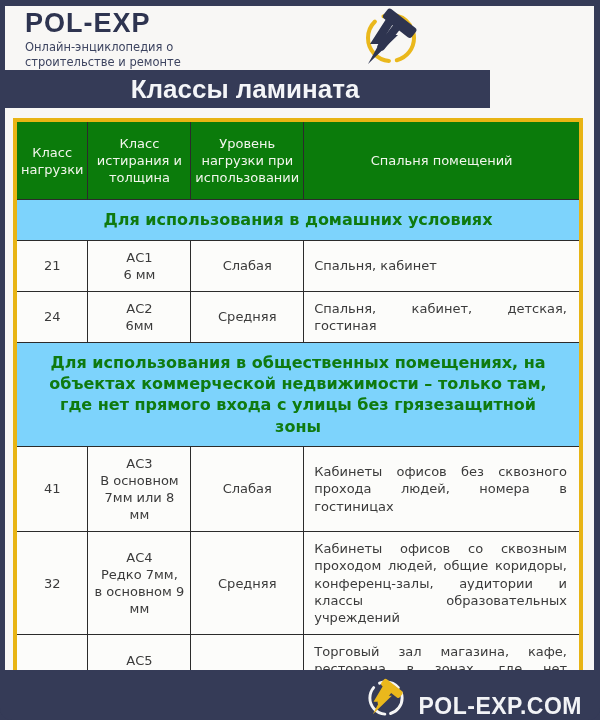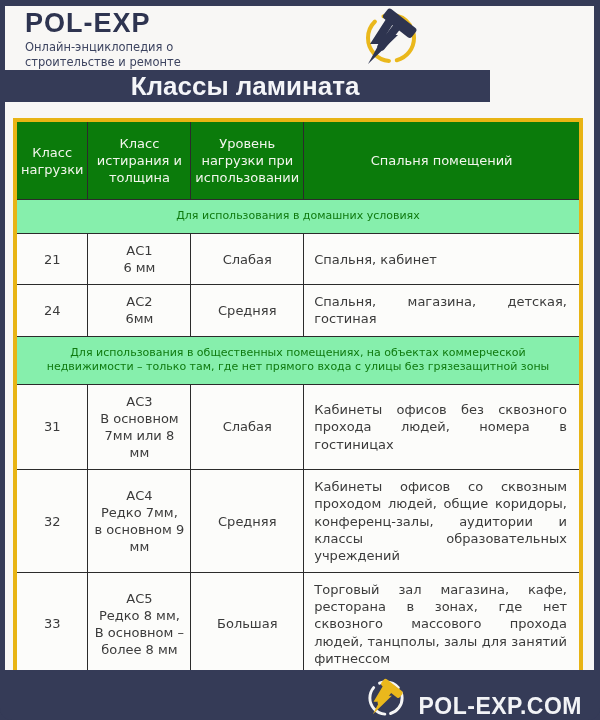--- a/index.html
+++ b/index.html
@@ -45,21 +45,21 @@
   .brand-icon {
     position: absolute;
     top: 2px; left: 345px;
     width: 78px; height: 58px;
   }
 
   
   .title-bar {
     position: absolute;
     top: 64px; left: -5px;
-    width: 490px; height: 32px;
+    width: 490px; height: 38px;
     background: #353b57;
     display: flex;
     align-items: center;
     justify-content: center;
   }
   .title-bar span {
     font-family: "Liberation Sans", sans-serif;
     font-weight: bold;
     font-size: 26px;
     color: #f4f5f8;
@@ -88,25 +88,26 @@
     color: #f2f6ec;
     font-weight: normal;
     text-align: center;
     padding: 13px 4px;
   }
   col.c1 { width: 11.5%; }
   col.c2 { width: 18.6%; }
   col.c3 { width: 18.3%; }
   col.c4 { width: 51.6%; }
   td.section-title {
-    background: #86efac;
+    background: #7dd3fc;
     color: #0f7a0f;
     text-align: center;
     padding: 9px 26px;
-    font-size: 11px;
+    font-size: 16px;
+    font-weight: bold;
   }
   td.cell-center {
     text-align: center;
     color: #3b3b3b;
     padding: 8px 5px;
     white-space: pre-line;
   }
   td.cell-examples {
     text-align: justify;
     color: #3b3b3b;
@@ -183,27 +184,27 @@
               <td class="cell-center">АС1
 6 мм</td>
               <td class="cell-center">Слабая</td>
               <td class="cell-examples">Спальня, кабинет</td>
             </tr>
             <tr>
               <td class="cell-center">24</td>
               <td class="cell-center">АС2
 6мм</td>
               <td class="cell-center">Средняя</td>
-              <td class="cell-examples">Спальня, магазина, детская, гостиная</td>
+              <td class="cell-examples">Спальня, кабинет, детская, гостиная</td>
             </tr>
             <tr>
               <td colspan="4" class="section-title">Для использования в общественных помещениях, на объектах коммерческой недвижимости – только там, где нет прямого входа с улицы без грязезащитной зоны</td>
             </tr>
             <tr>
-              <td class="cell-center">31</td>
+              <td class="cell-center">41</td>
               <td class="cell-center">АС3
 В основном
 7мм или 8 мм</td>
               <td class="cell-center">Слабая</td>
               <td class="cell-examples">Кабинеты офисов без сквозного прохода людей, номера в гостиницах</td>
             </tr>
             <tr>
               <td class="cell-center">32</td>
               <td class="cell-center">АС4
 Редко 7мм,

